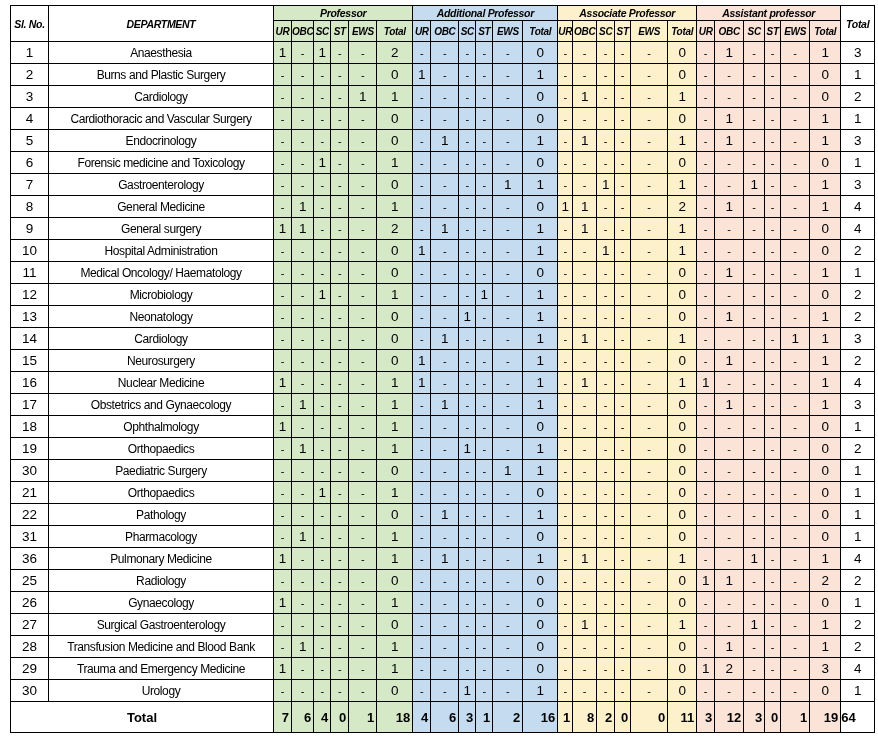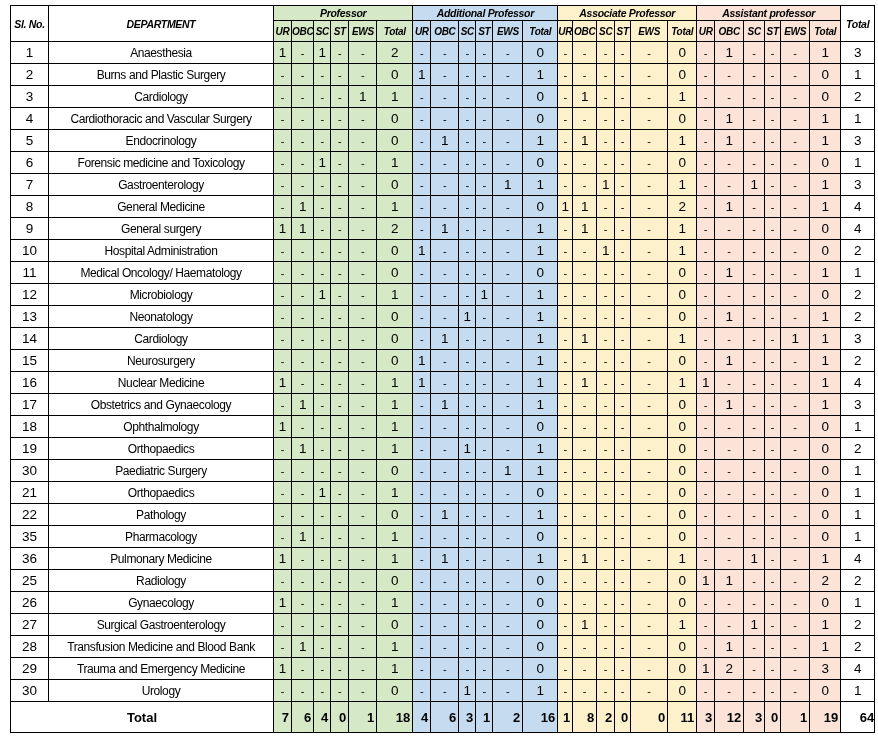--- a/index.html
+++ b/index.html
@@ -25,21 +25,21 @@
   tbody td { height: 21px; font-size: 13.5px; }
   tbody td.dash { font-size: 11px; }
   td.dept { text-align: left; padding-left: 2px; font-size: 12px; letter-spacing: -0.4px; }
   .g { background: #d6e9c6; }
   .b { background: #c5dcf0; }
   .y { background: #fdf1cc; }
   .p { background: #fbe3d8; }
   .w { background: #ffffff; }
   tr.total td { font-weight: bold; height: 30px; font-size: 13px; text-align: right; padding-right: 2px; }
   tr.total td.total-label { text-align: center; padding: 0; }
-  tr.total td.grand { text-align: right; padding: 0; }
+  tr.total td.grand { text-align: left; padding: 0; }
 </style>
 </head>
 <body>
 
 <table class="faculty">
   <colgroup>
     <col style="width:38px">
       <col style="width:225px">
     <col style="width:18px">
       <col style="width:22px">
@@ -737,21 +737,21 @@
         <td class="y">0</td>
         <td class="p dash">-</td>
         <td class="p dash">-</td>
         <td class="p dash">-</td>
         <td class="p dash">-</td>
         <td class="p dash">-</td>
         <td class="p">0</td>
         <td class="w">1</td>
       </tr>
       <tr>
-        <td class="w">35</td>
+        <td class="w">31</td>
         <td class="w dept">Pharmacology</td>
         <td class="g dash">-</td>
         <td class="g">1</td>
         <td class="g dash">-</td>
         <td class="g dash">-</td>
         <td class="g dash">-</td>
         <td class="g">1</td>
         <td class="b dash">-</td>
         <td class="b dash">-</td>
         <td class="b dash">-</td>

